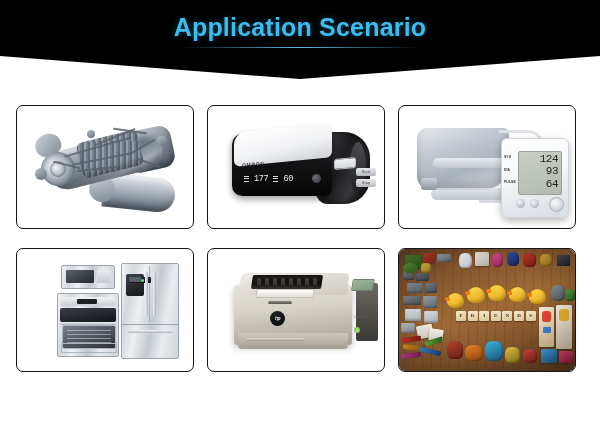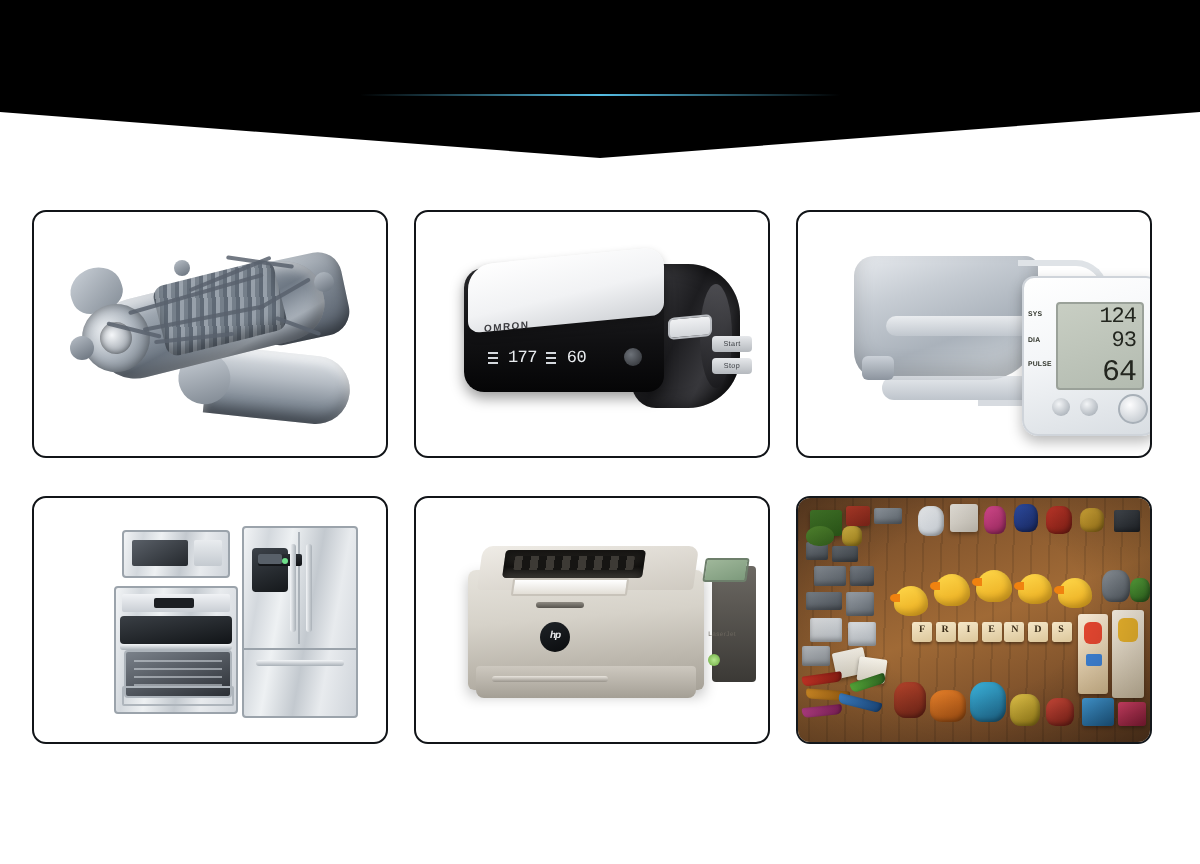--- a/index.html
+++ b/index.html
@@ -146,21 +146,21 @@
     position:absolute;left:104px;top:68px;width:9px;height:9px;border-radius:50%;
     background:radial-gradient(circle at 38% 36%,#6d7279,#2a2c30);
   }
   .omr-btns{position:absolute;right:10px;top:62px;width:20px;}
   .omr-btn{
     width:20px;height:8px;border-radius:2px;margin-bottom:3px;
     background:linear-gradient(180deg,#e6e8eb,#b5b9be);
     font-size:3.6px;color:#3a3d42;text-align:center;line-height:8px;letter-spacing:.2px;
   }
   
-  .bp-wrap{position:absolute;left:16px;top:0;width:178px;height:122px;}
+  .bp-wrap{position:absolute;left:6px;top:0;width:178px;height:122px;}
   .bp-cuff{
     position:absolute;left:12px;top:22px;width:92px;height:62px;border-radius:10px 6px 26px 14px;
     background:linear-gradient(160deg,#e7eaee 0%,#c6ccd3 30%,#aab2bb 62%,#d5dade 100%);
     box-shadow:inset 0 -6px 10px rgba(0,0,0,.18);
   }
   .bp-cuff-fold{
     position:absolute;left:16px;top:30px;width:84px;height:10px;border-radius:6px;
     background:linear-gradient(180deg,#f2f4f6,#c3c9d0);opacity:.85;
   }
   .bp-cuff-fold2{
@@ -188,21 +188,21 @@
     position:absolute;left:16px;top:12px;width:42px;height:42px;border-radius:2px;
     background:linear-gradient(160deg,#c8cec3,#b3bbb0);
     border:.5px solid #9aa199;
   }
   .bp-lcd-num{
     position:absolute;right:3px;font-family:"Liberation Mono","DejaVu Sans Mono",monospace;
     color:#23261f;letter-spacing:-.5px;
   }
   .n1{top:1px;font-size:11px;}
   .n2{top:13px;font-size:11px;}
-  .n3{top:26px;font-size:15px;}
+  .n3{top:26px;font-size:11px;}
   .bp-lbl{
     position:absolute;left:2px;font-size:3.4px;color:#2e3228;font-weight:bold;letter-spacing:.1px;
   }
   .l1{top:16px;}
   .l2{top:29px;}
   .l3{top:41px;}
   .bp-btn-row{position:absolute;left:14px;top:60px;width:46px;display:flex;gap:5px;align-items:center;}
   .bp-sbtn{width:9px;height:9px;border-radius:50%;background:radial-gradient(circle at 38% 34%,#f3f5f7,#9aa2ab);}
   .bp-obtn{
     position:absolute;right:4px;top:58px;width:13px;height:13px;border-radius:50%;
@@ -336,20 +336,21 @@
     position:absolute;left:0;top:0;right:0;bottom:0;
     background:radial-gradient(ellipse at 50% 45%,rgba(0,0,0,0) 45%,rgba(0,0,0,.30) 100%);
     pointer-events:none;
   }
 </style>
 </head>
 <body>
 
 <div class="banner">
   <div class="banner-inner">
+    <div class="title">Application Scenario</div>
     <div class="title-underline"></div>
   </div>
 </div>
 
 <div class="grid">
 
   <div class="card">
     <div class="scene eng-wrap">
       <div class="eng-duct"></div>
       <div class="eng-rear"></div>

